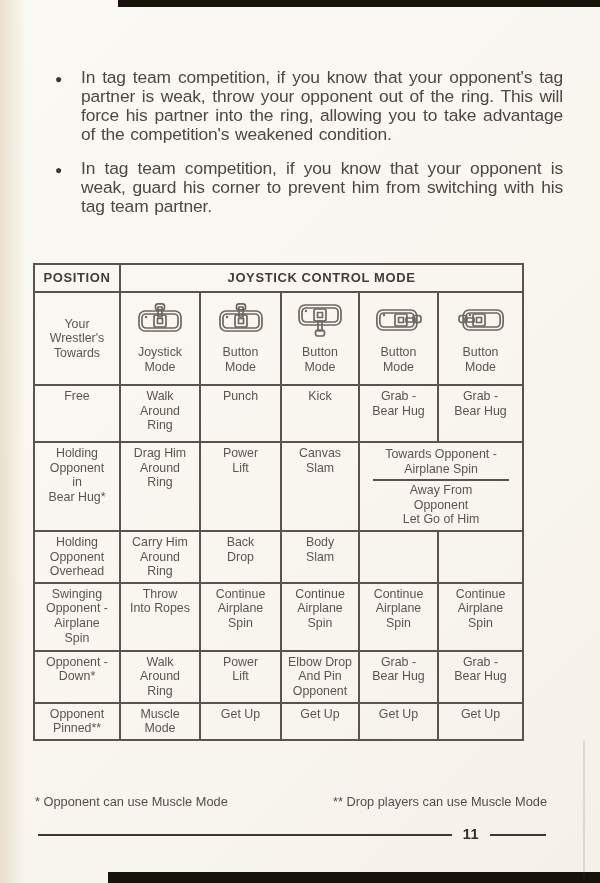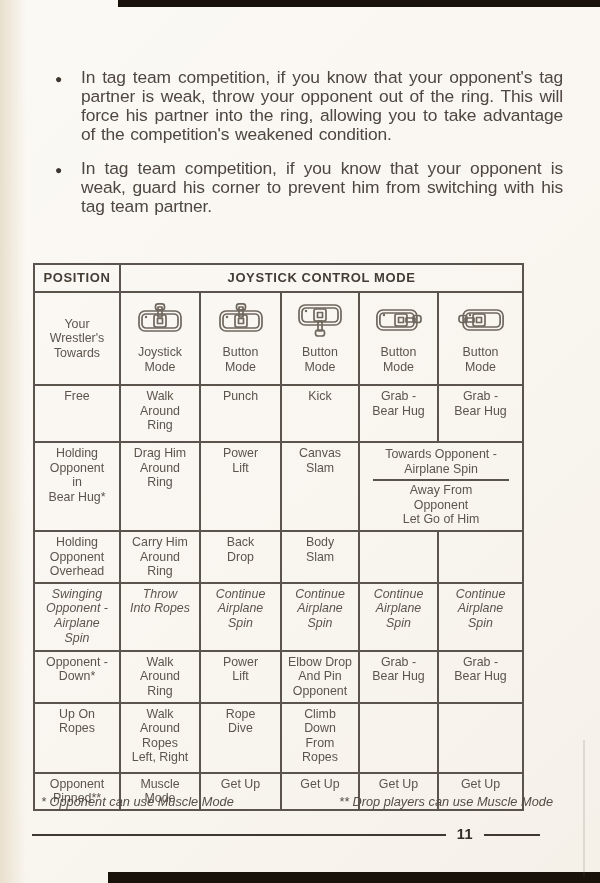--- a/index.html
+++ b/index.html
@@ -32,23 +32,23 @@
   .mode-cell { vertical-align:middle !important; }
   .mode-label { white-space:pre-line; margin-top:5px; }
   .row-head { vertical-align:middle !important; }
   .preline { white-space:pre-line; }
   .icon-wrap { display:inline-block; height:34px; }
   .stack-top { white-space:pre-line; padding-top:1px; }
   .stack-divider { border-top:2px solid #5b544c; width:86%; margin:3px auto 2px auto; height:0; }
   .stack-bottom { white-space:pre-line; }
 
   
-  .footnotes { position:absolute; left:41px; top:794px; width:512px; display:flex;
-    justify-content:space-between; font-style:italic; font-size:12.8px; color:#554e46; }
-  .footer { position:absolute; left:32px; top:826px; width:508px; display:flex; align-items:center; }
+  .footnotes { position:absolute; left:35px; top:794px; width:512px; display:flex;
+    justify-content:space-between; font-size:12.8px; color:#554e46; }
+  .footer { position:absolute; left:38px; top:826px; width:508px; display:flex; align-items:center; }
   .rule-left { height:0; border-top:2.5px solid #3e3831; width:414px; }
   .page-num { font-weight:bold; font-size:14.5px; color:#332d27; margin:0 11px 2px 11px; letter-spacing:.5px; }
   .rule-right { height:0; border-top:2.5px solid #3e3831; width:56px; }
 </style>
 </head>
 <body>
 
 <div class="page">
   <div class="gutter"></div>
   <div class="scan-edge-top"></div>
@@ -179,21 +179,21 @@
           <td class="preline">Carry Him
 Around
 Ring</td>
           <td class="preline">Back
 Drop</td>
           <td class="preline">Body
 Slam</td>
           <td class="preline"></td>
           <td class="preline"></td>
         </tr>
-        <tr style="height: 68px; font-style: italic;">
+        <tr style="height: 68px;">
           <td class="preline">Swinging
 Opponent -
 Airplane
 Spin</td>
           <td class="preline">Throw
 Into Ropes</td>
           <td class="preline">Continue
 Airplane
 Spin</td>
           <td class="preline">Continue
@@ -214,36 +214,20 @@
 Ring</td>
           <td class="preline">Power
 Lift</td>
           <td class="preline">Elbow Drop
 And Pin
 Opponent</td>
           <td class="preline">Grab -
 Bear Hug</td>
           <td class="preline">Grab -
 Bear Hug</td>
-        </tr>
-        <tr style="height: 70px;">
-          <td class="preline">Up On
-Ropes</td>
-          <td class="preline">Walk
-Around
-Ropes
-Left, Right</td>
-          <td class="preline">Rope
-Dive</td>
-          <td class="preline">Climb
-Down
-From
-Ropes</td>
-          <td class="preline"></td>
-          <td class="preline"></td>
         </tr>
         <tr style="height: 33px;">
           <td class="preline">Opponent
 Pinned**</td>
           <td class="preline">Muscle
 Mode</td>
           <td class="preline">Get Up</td>
           <td class="preline">Get Up</td>
           <td class="preline">Get Up</td>
           <td class="preline">Get Up</td>

